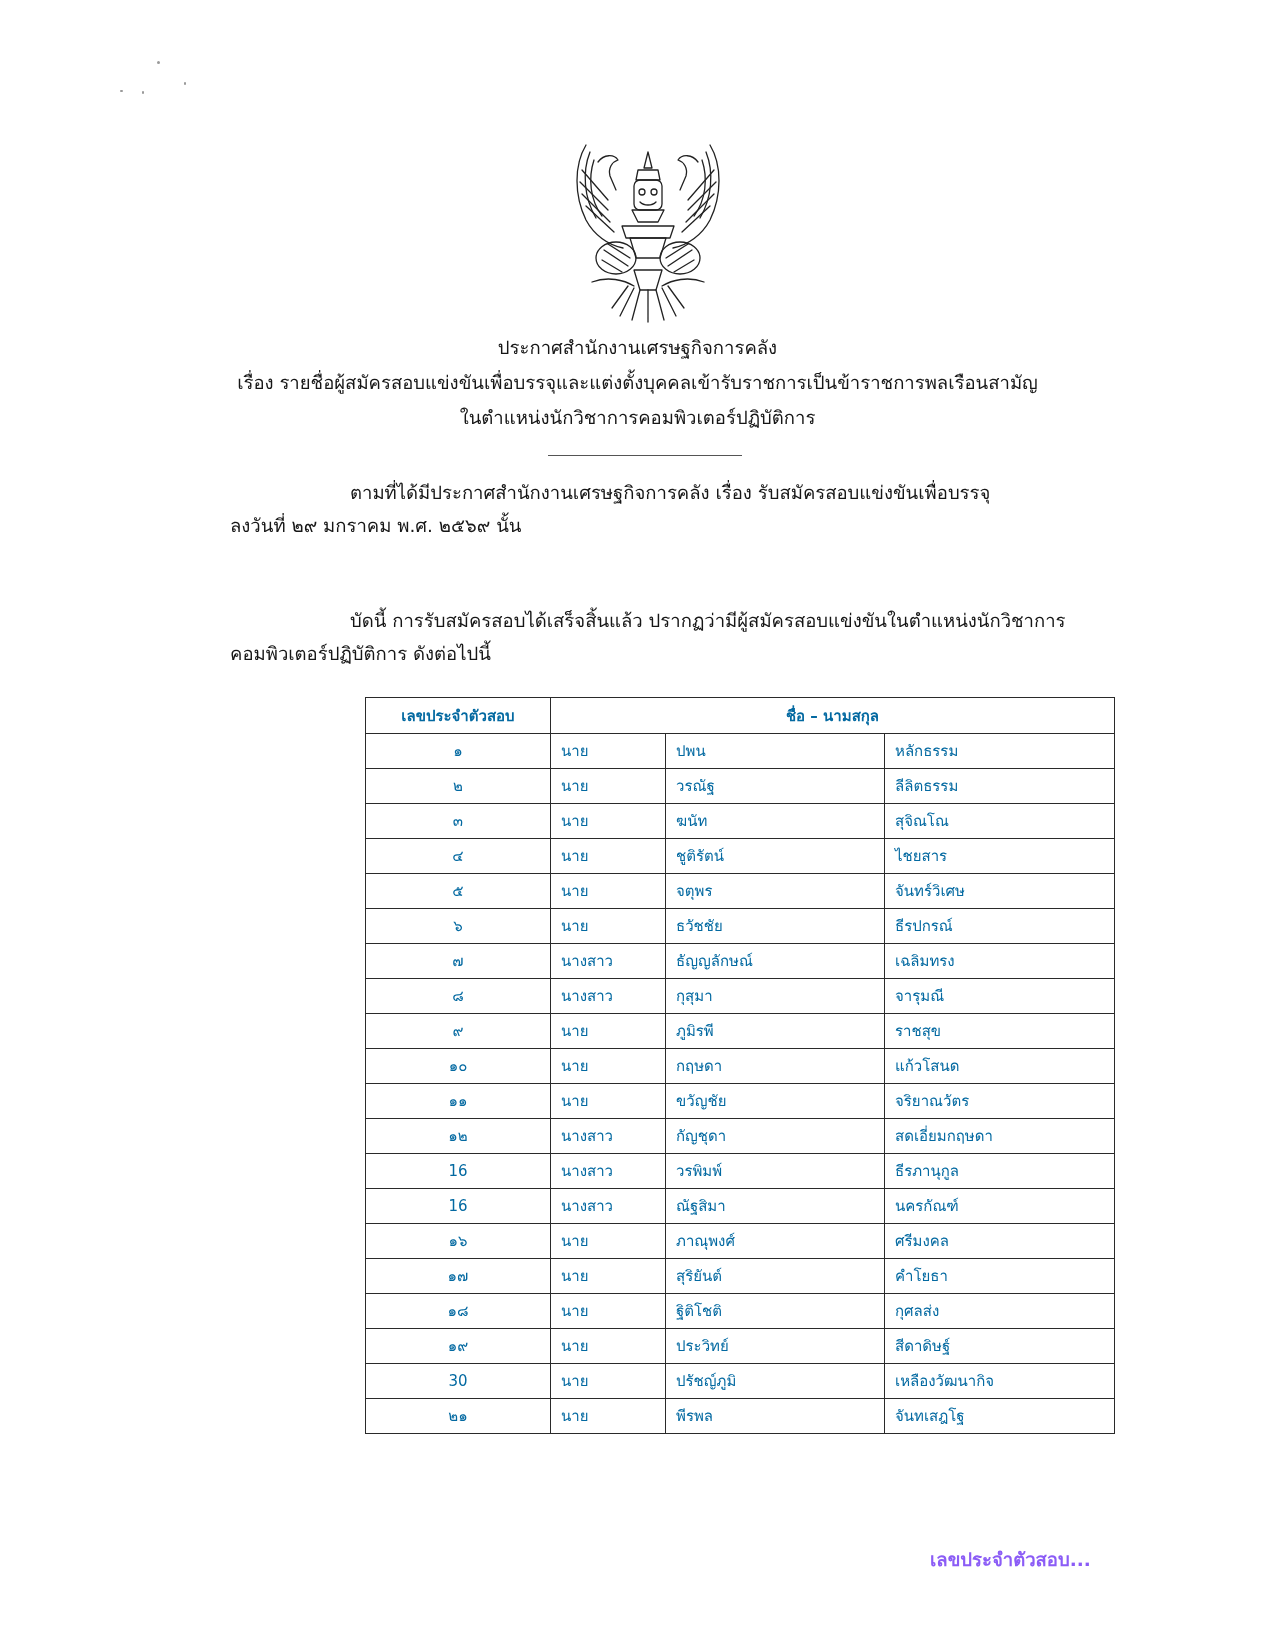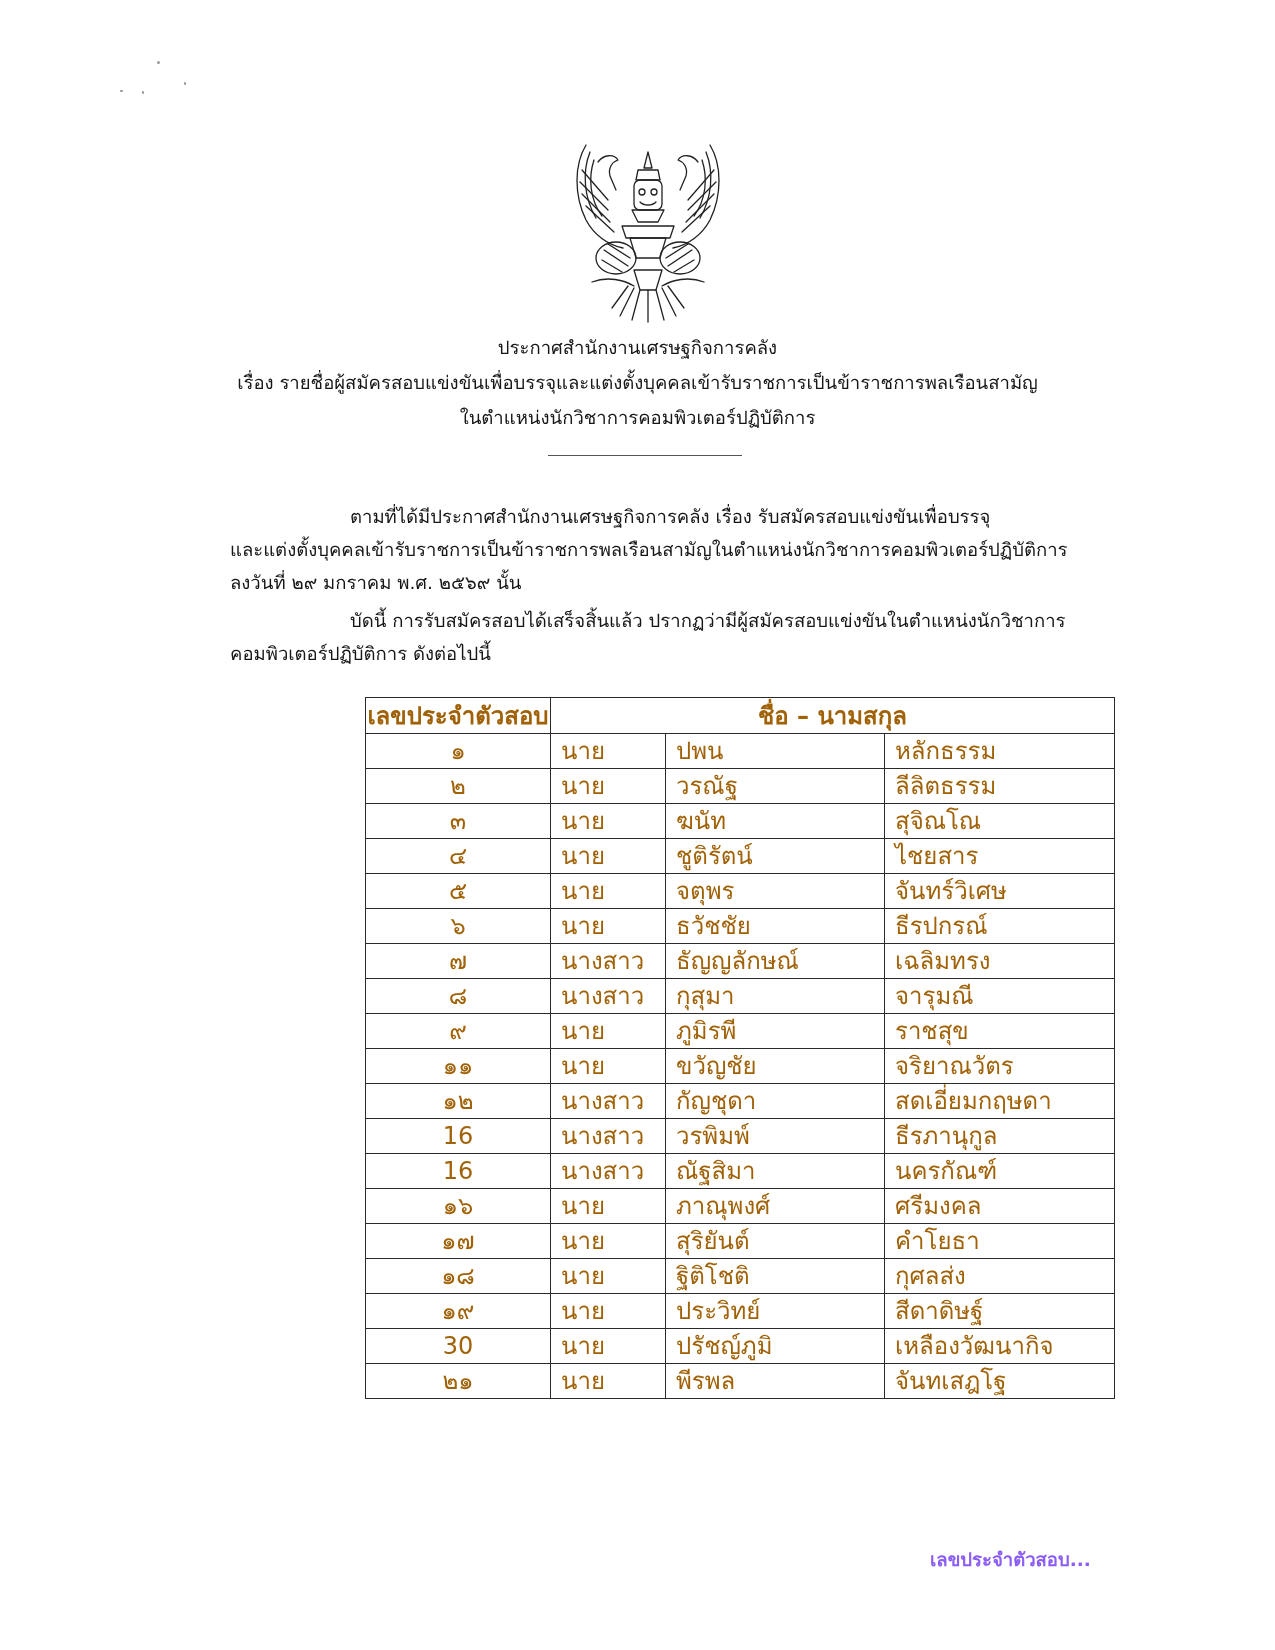--- a/index.html
+++ b/index.html
@@ -63,22 +63,22 @@
     .para .line { display: block; height: 33px; }
     .para .indent { padding-left: 120px; }
 
     table.roster {
       position: absolute;
       left: 365px;
       top: 697px;
       width: 749px;
       border-collapse: collapse;
       table-layout: fixed;
-      font-size: 24px;
-      color: #a16207;
+      font-size: 15px;
+      color: #0369a1;
     }
     table.roster th, table.roster td {
       border: 1.5px solid #2a2a2a;
       height: 34px;
       padding: 0 0 0 10px;
       white-space: nowrap;
       overflow: hidden;
       line-height: 34px;
     }
     table.roster th {
@@ -153,23 +153,22 @@
   </svg>
 
   <div class="heading" style="top:330px;">
     <span class="line">ประกาศสำนักงานเศรษฐกิจการคลัง</span>
     <span class="line">เรื่อง  รายชื่อผู้สมัครสอบแข่งขันเพื่อบรรจุและแต่งตั้งบุคคลเข้ารับราชการเป็นข้าราชการพลเรือนสามัญ</span>
     <span class="line">ในตำแหน่งนักวิชาการคอมพิวเตอร์ปฏิบัติการ</span>
   </div>
 
   <div class="divider"></div>
 
-  <div class="para" style="top:476px;margin-top:24px;">
+  <div class="para" style="top:476px;">
     <span class="line indent">ตามที่ได้มีประกาศสำนักงานเศรษฐกิจการคลัง เรื่อง รับสมัครสอบแข่งขันเพื่อบรรจุ</span>
-    <span class="line">และแต่งตั้งบุคคลเข้ารับราชการเป็นข้าราชการพลเรือนสามัญในตำแหน่งนักวิชาการคอมพิวเตอร์ปฏิบัติการ</span>
     <span class="line">ลงวันที่ ๒๙ มกราคม พ.ศ. ๒๕๖๙  นั้น</span>
   </div>
 
   <div class="para" style="top:604px;">
     <span class="line indent">บัดนี้ การรับสมัครสอบได้เสร็จสิ้นแล้ว ปรากฏว่ามีผู้สมัครสอบแข่งขันในตำแหน่งนักวิชาการ</span>
     <span class="line">คอมพิวเตอร์ปฏิบัติการ ดังต่อไปนี้</span>
   </div>
 
   <table class="roster">
     <colgroup>
@@ -233,20 +232,26 @@
           <td>กุสุมา</td>
           <td>จารุมณี</td>
         </tr>
         <tr>
           <td class="num">๙</td>
           <td>นาย</td>
           <td>ภูมิรพี</td>
           <td>ราชสุข</td>
         </tr>
         <tr>
+          <td class="num">๑๐</td>
+          <td>นาย</td>
+          <td>กฤษดา</td>
+          <td>แก้วโสนด</td>
+        </tr>
+        <tr>
           <td class="num">๑๑</td>
           <td>นาย</td>
           <td>ขวัญชัย</td>
           <td>จริยาณวัตร</td>
         </tr>
         <tr>
           <td class="num">๑๒</td>
           <td>นางสาว</td>
           <td>กัญชุดา</td>
           <td>สดเอี่ยมกฤษดา</td>

